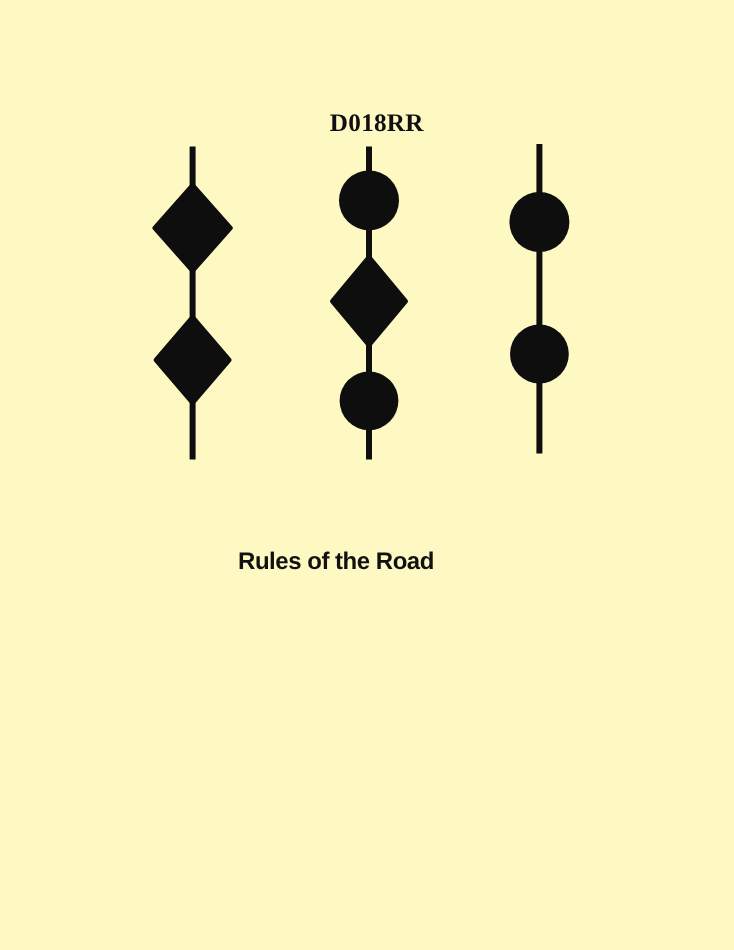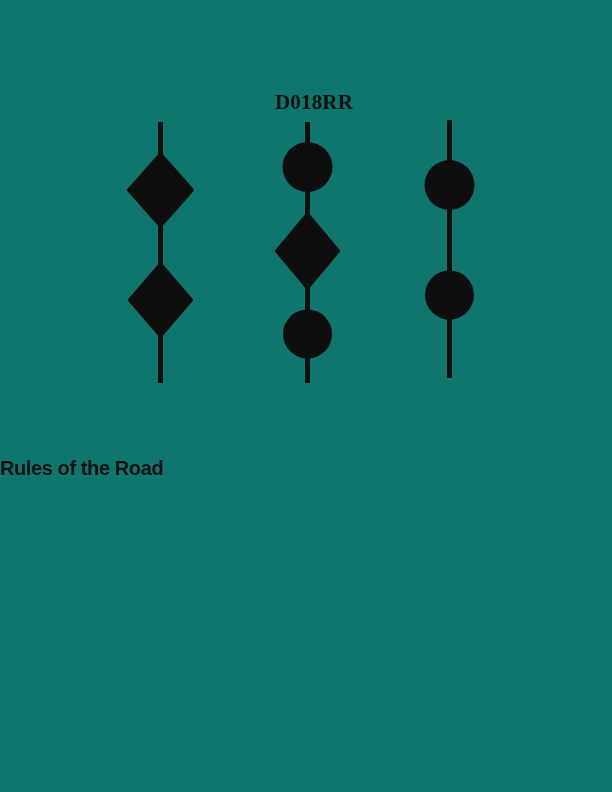--- a/index.html
+++ b/index.html
@@ -1,20 +1,20 @@
 <!DOCTYPE html>
 <html><head>
 <meta charset="utf-8">
 <style>
   html, body { margin: 0; padding: 0; background: #ffffff; }
   .page {
     position: relative;
     width: 612px;
     height: 792px;
-    background: #0f766e;
+    background: #fef9c3;
     overflow: hidden;
     font-family: "Liberation Sans", "DejaVu Sans", sans-serif;
   }
   .figure-code-title {
     position: absolute;
     top: 92px;
     left: 0;
     width: 612px;
     text-align: center;
     text-indent: 16px; 
@@ -32,20 +32,21 @@
     left: 0;
     width: 612px;
     height: 792px;
     display: block;
   }
   .figure-caption {
     position: absolute;
     top: 458px;
     left: 0;
     width: 560px;
+    text-align: center;
     font-family: "Liberation Sans", "DejaVu Sans", sans-serif;
     font-weight: bold;
     font-size: 20px;
     line-height: 1;
     letter-spacing: -0.4px;
     color: #111111;
     white-space: nowrap;
   }
 </style>
 </head>

